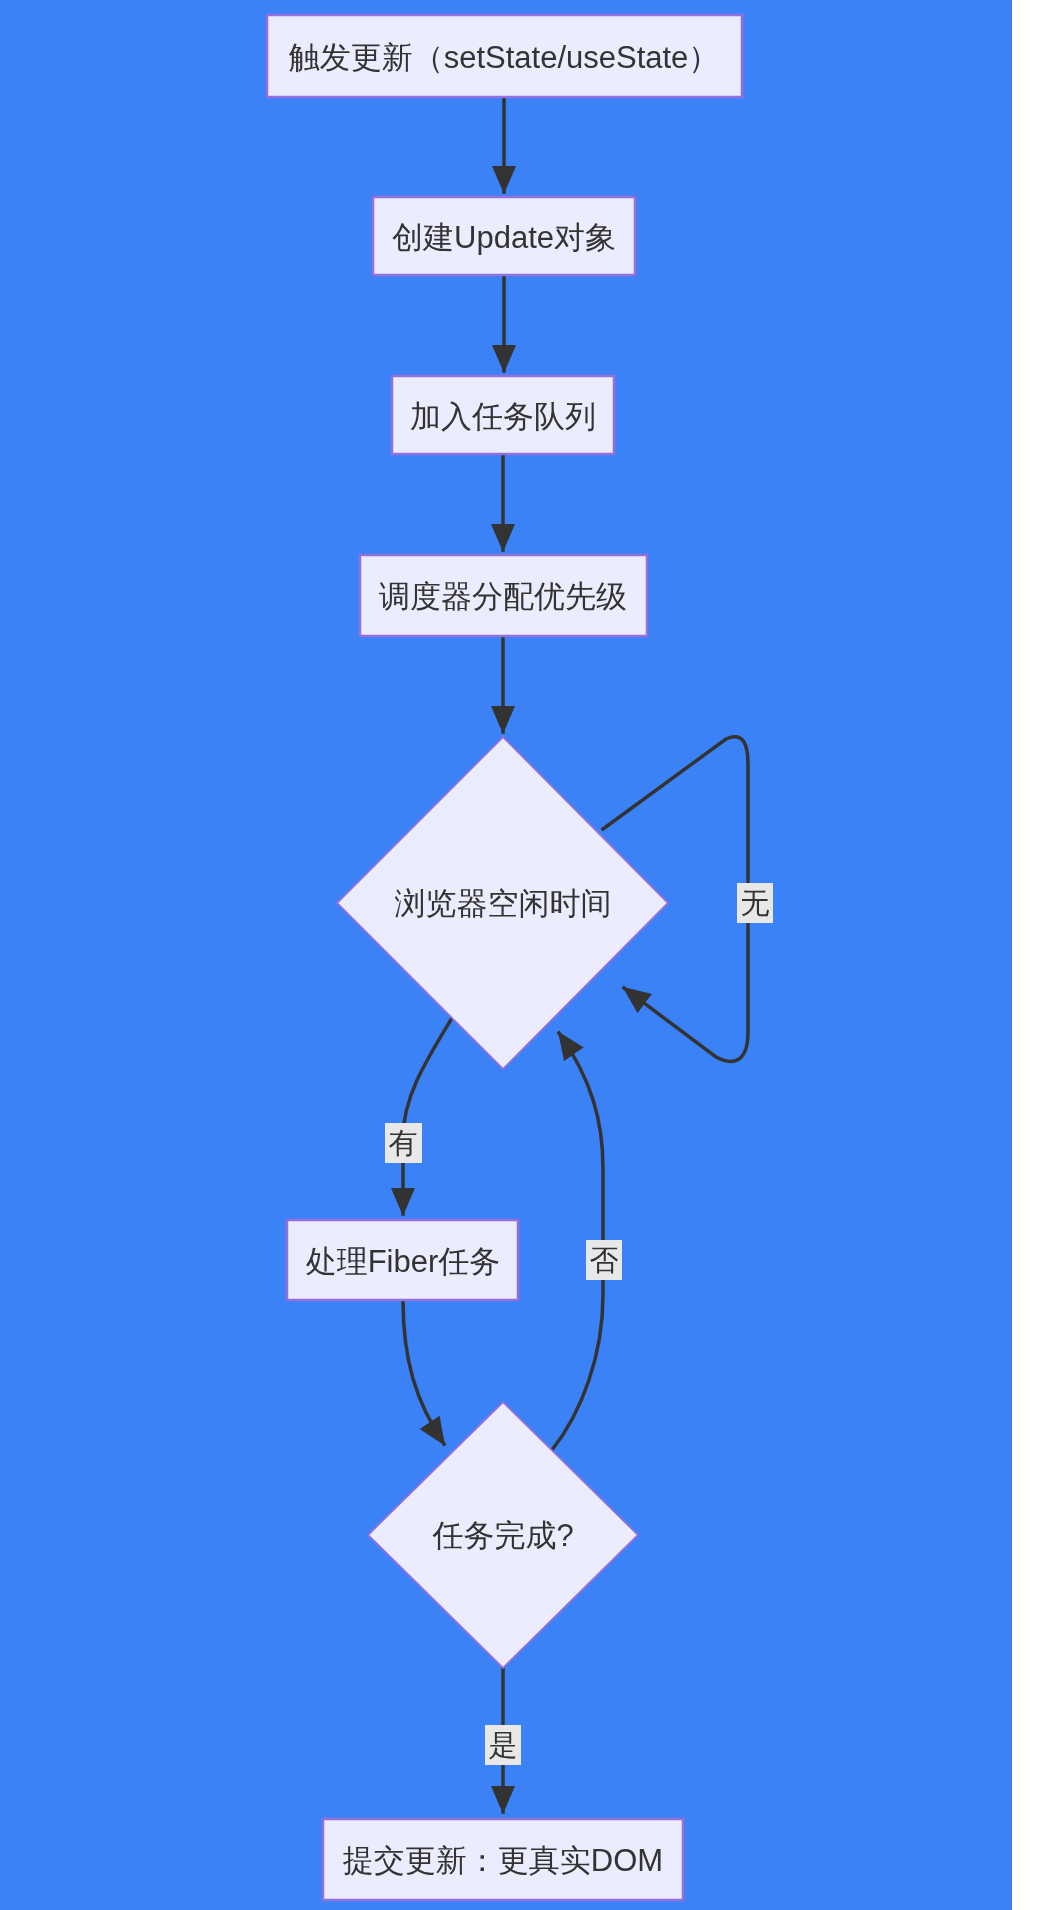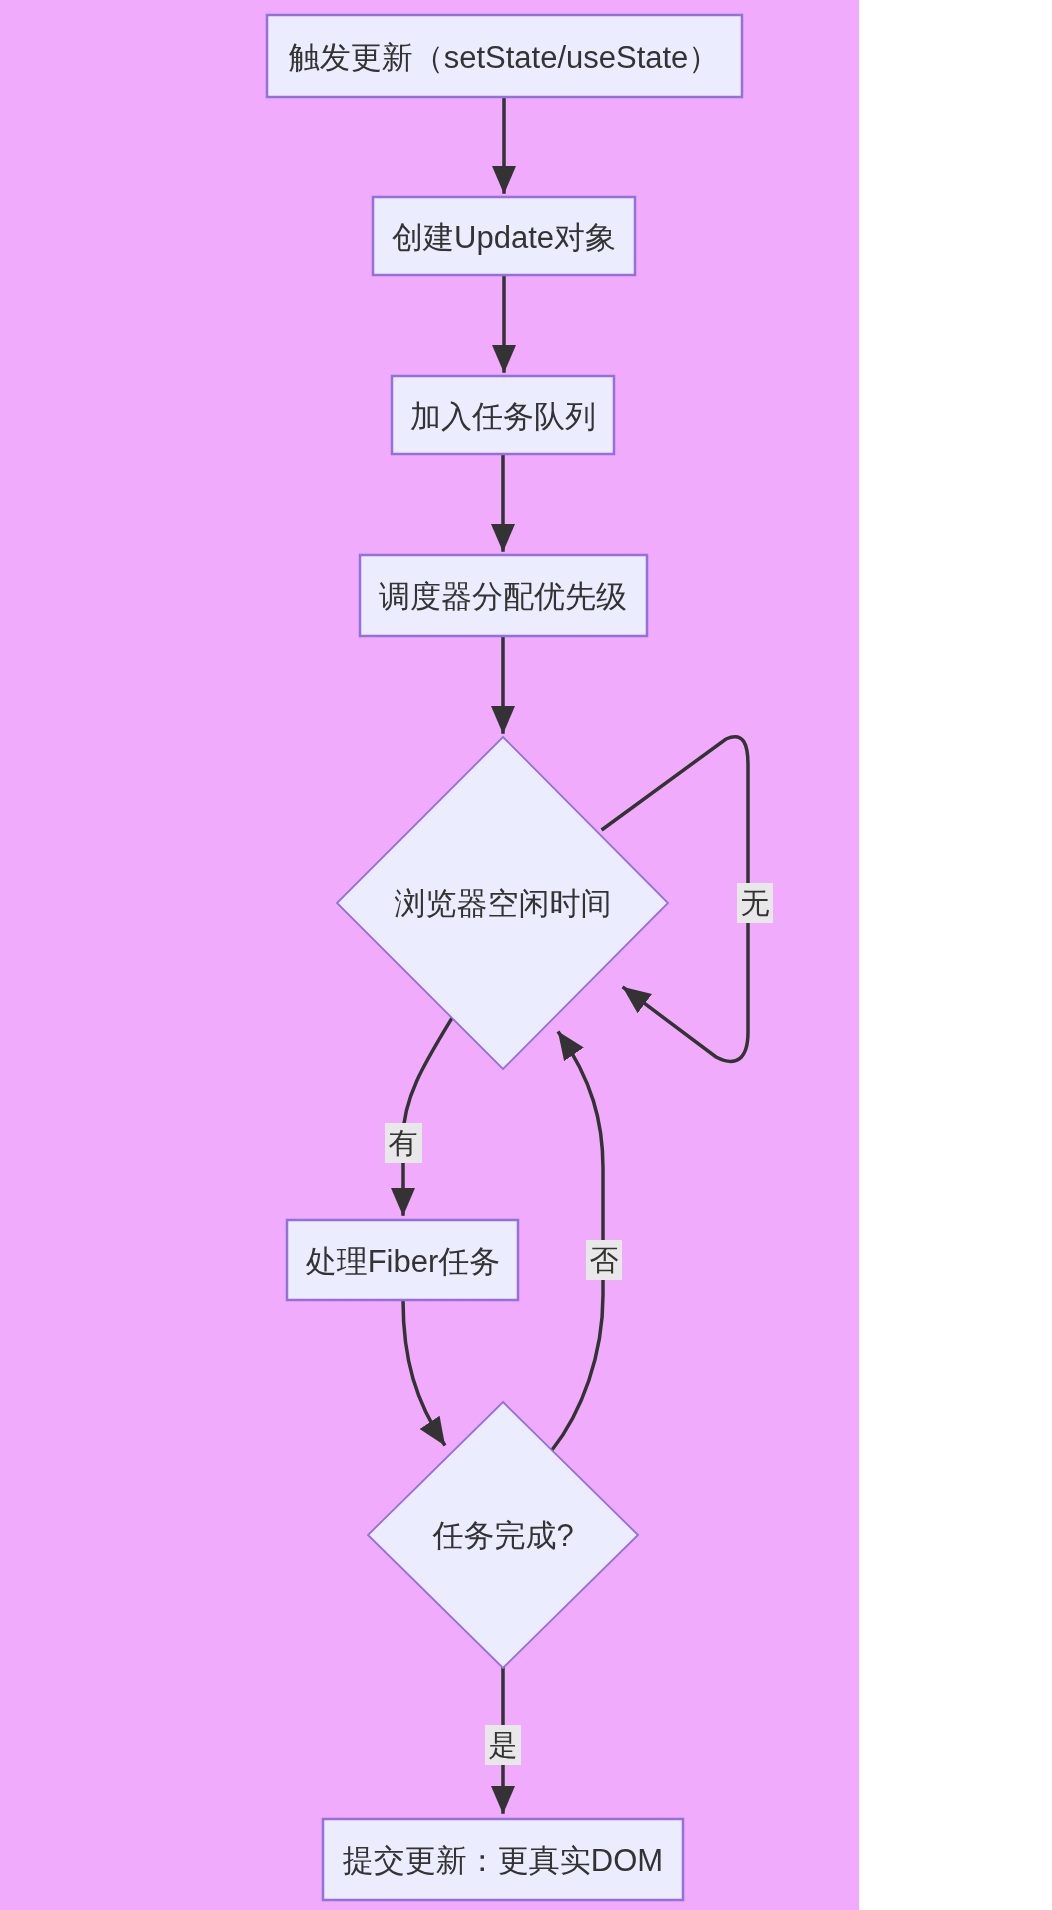--- a/index.html
+++ b/index.html
@@ -1,23 +1,23 @@
 <!DOCTYPE html>
 <html><head>
 <meta charset="utf-8">
 <style>
   html, body {
     margin: 0;
     padding: 0;
     background: #ffffff;
   }
   .canvas {
-    width: 859px;
+    width: 1012px;
     height: 1910px;
-    background: #f0abfc;
+    background: #3b82f6;
     position: relative;
     overflow: hidden;
   }
   svg {
     display: block;
   }
   text {
     font-family: "Liberation Sans", "DejaVu Sans", sans-serif;
   }
   .node-label {

